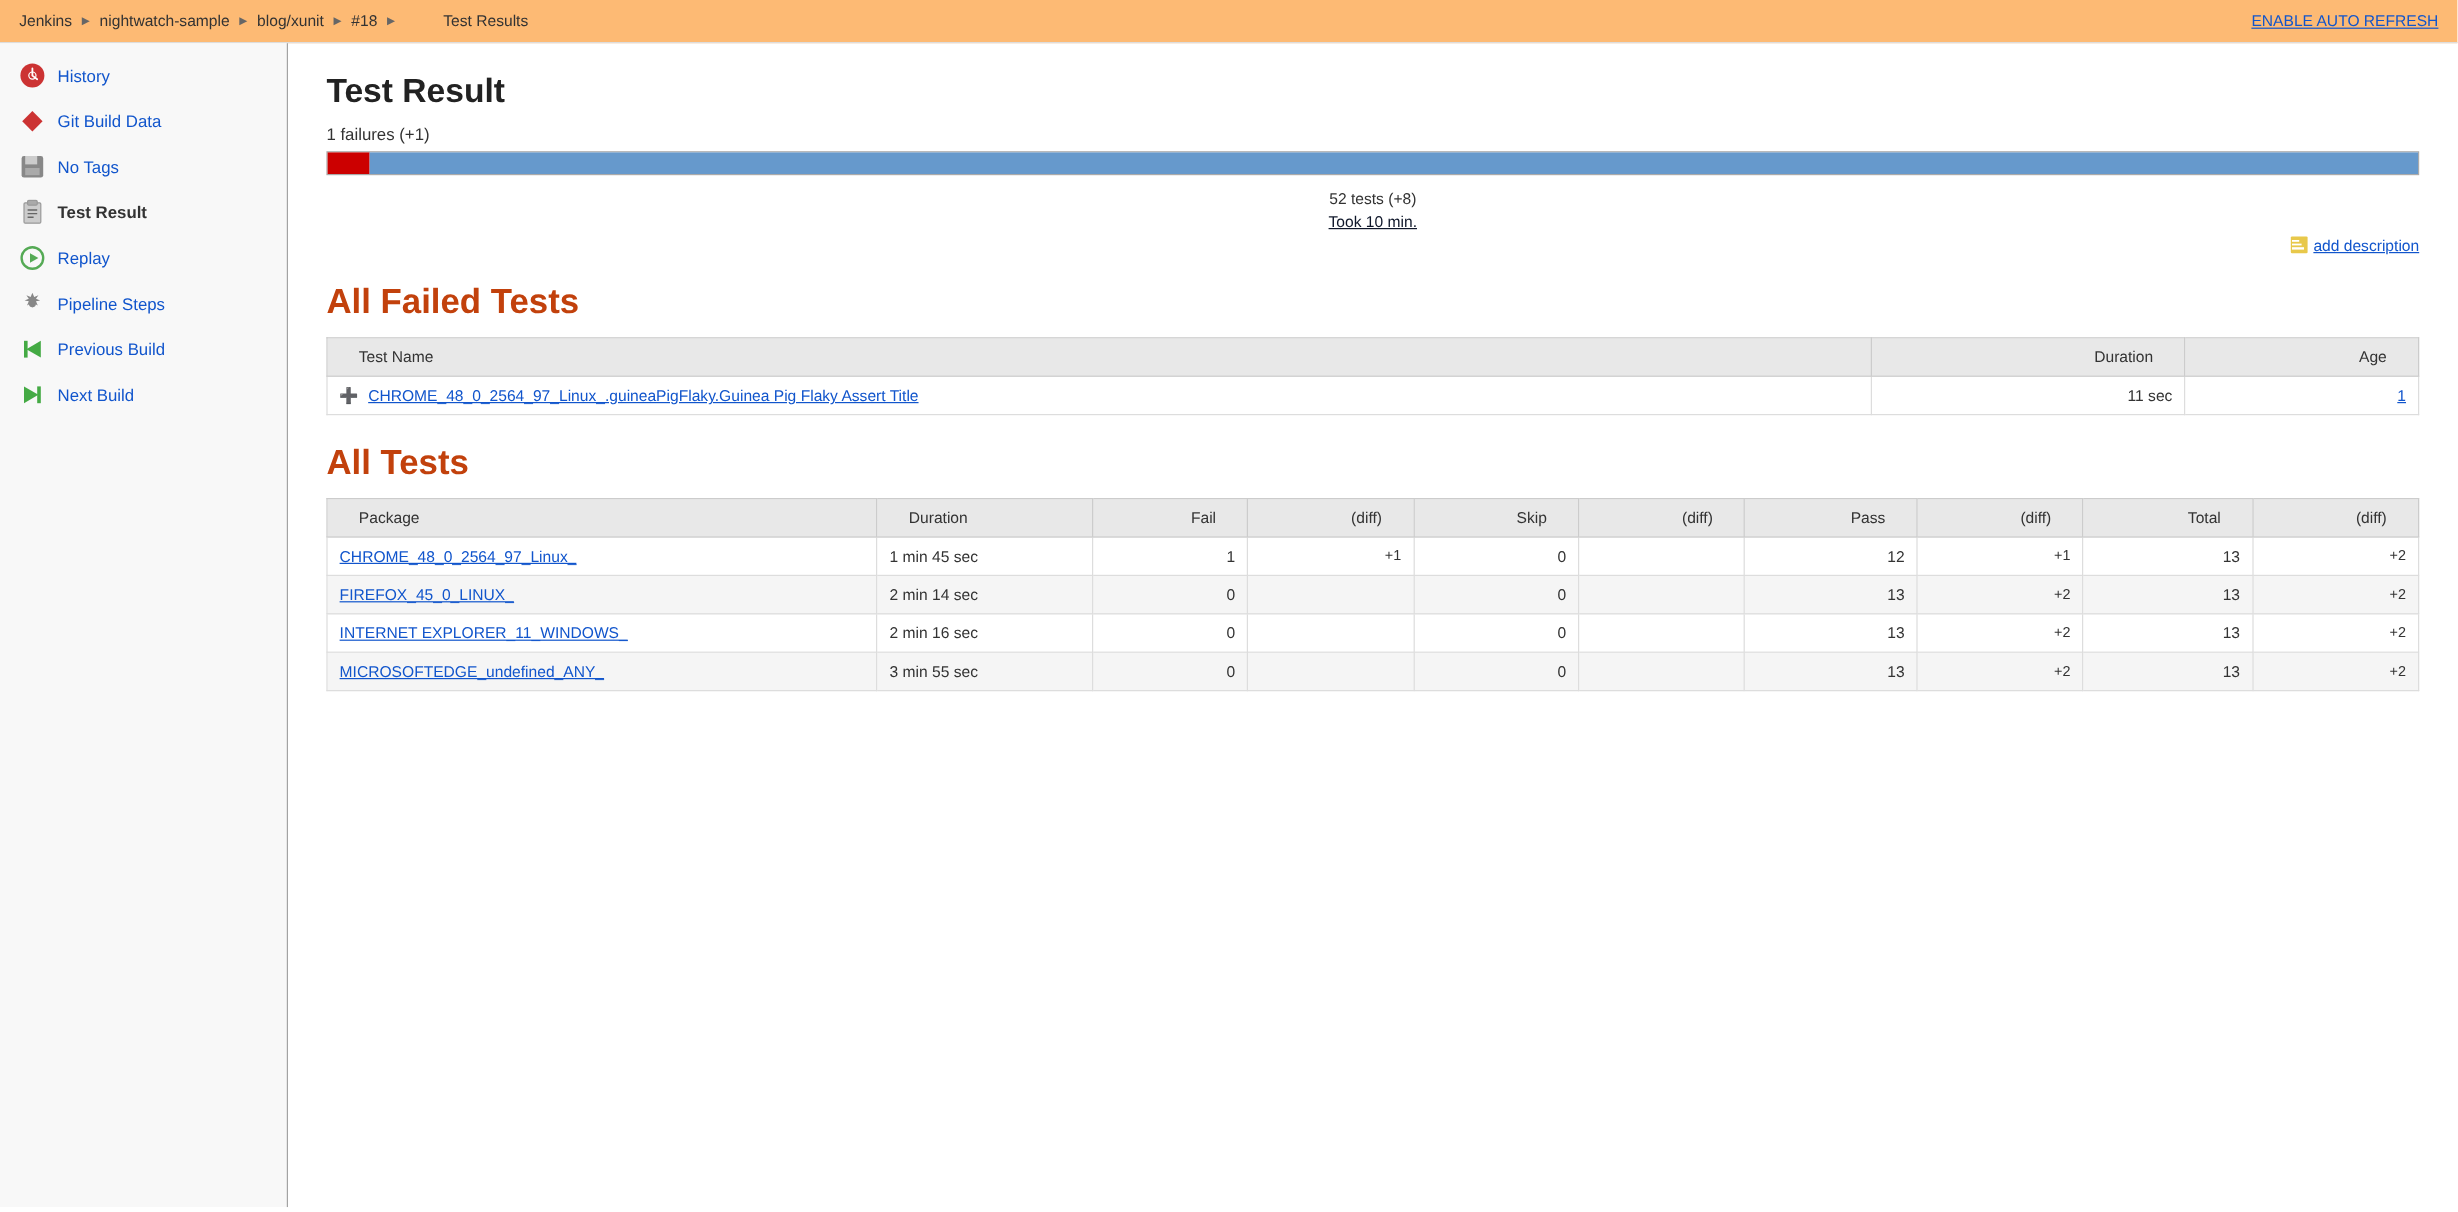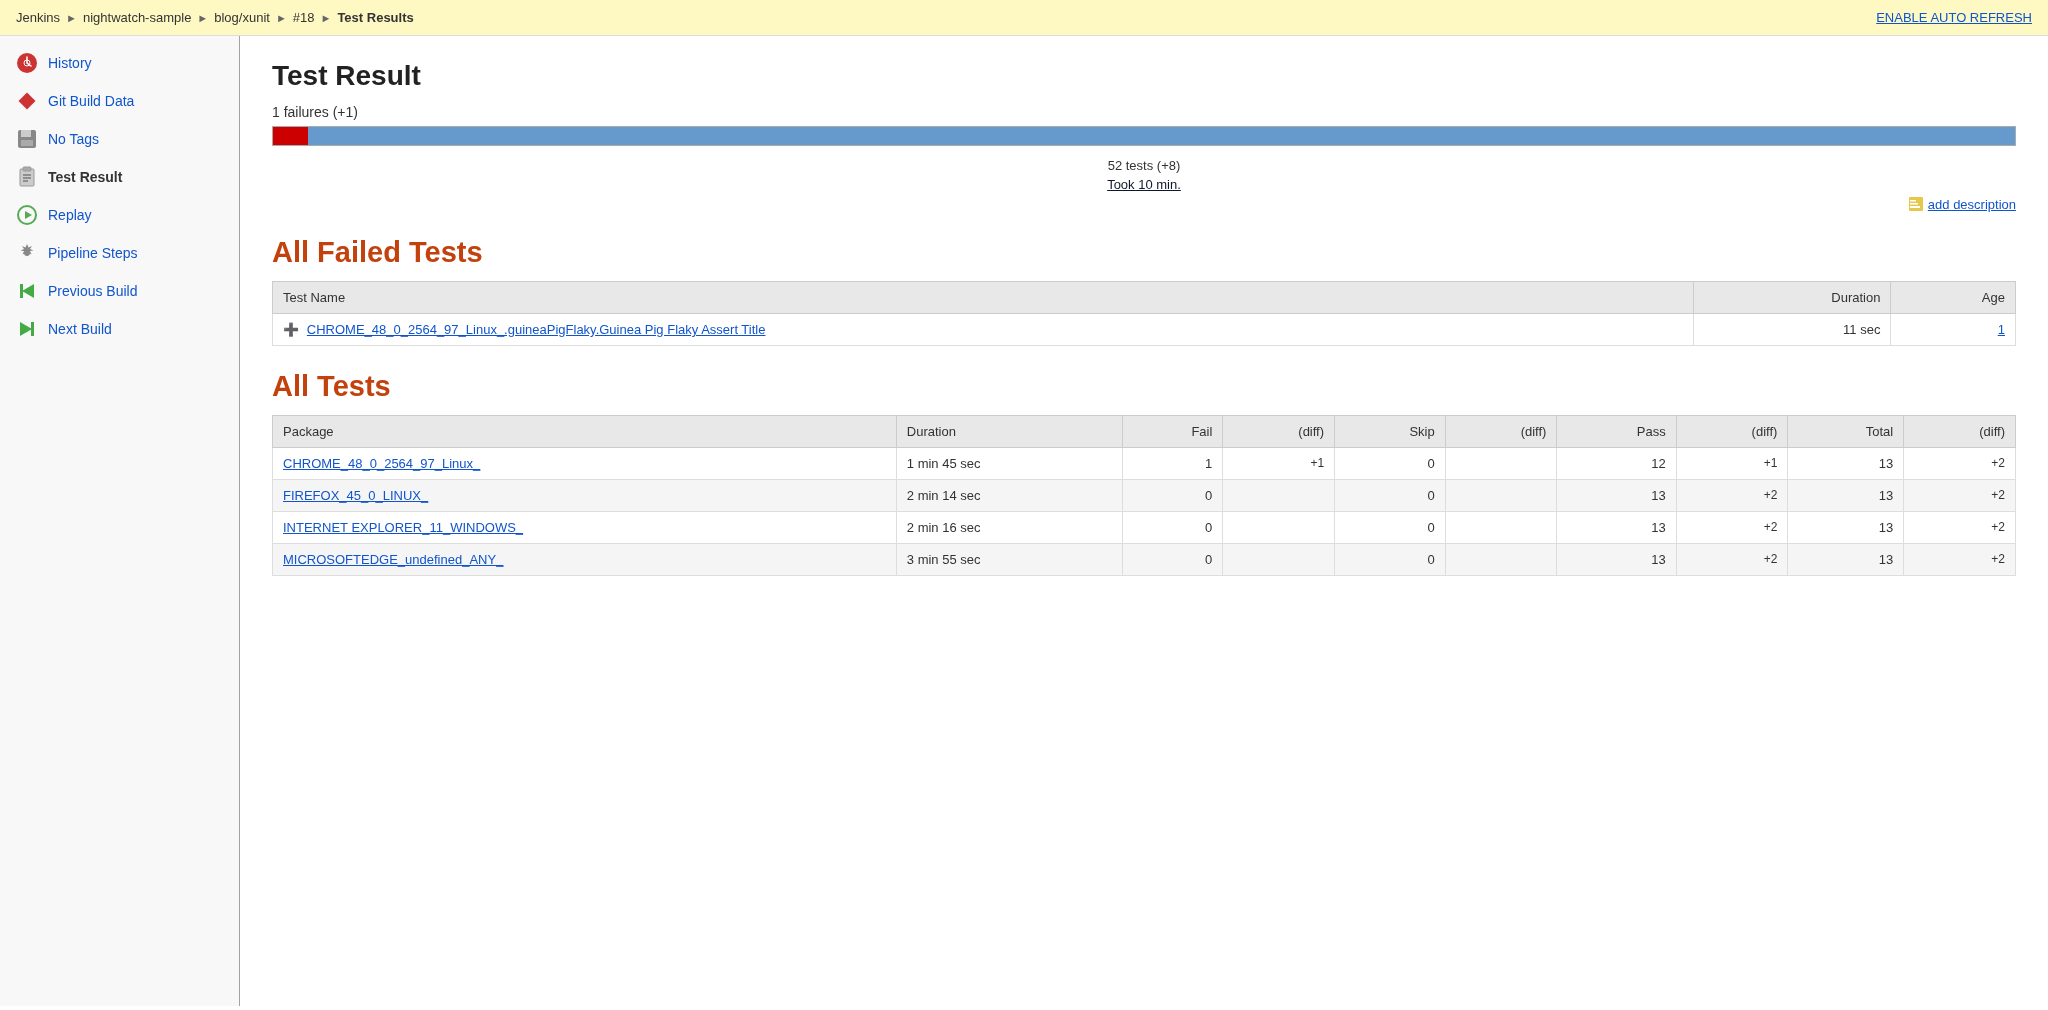--- a/index.html
+++ b/index.html
@@ -4,26 +4,26 @@
   <style>
     * { box-sizing: border-box; margin: 0; padding: 0; }
     body { font-family: Arial, sans-serif; font-size: 13px; color: #333; background: #fff; }
 
     
     .breadcrumb {
       display: flex;
       align-items: center;
       padding: 10px 16px;
       border-bottom: 1px solid #ddd;
-      background: #fef9c3;
+      background: #fdba74;
       font-size: 13px;
     }
     .breadcrumb a { color: #333; text-decoration: none; }
     .breadcrumb .sep { margin: 0 6px; color: #666; font-size: 11px; }
-    .breadcrumb .current { font-weight: bold; }
+    .breadcrumb .current { font-weight: normal; margin-left: 32px; }
     .breadcrumb .auto-refresh {
       margin-left: auto;
       color: #15c;
       text-decoration: underline;
       font-size: 13px;
       cursor: pointer;
     }
 
     
     .layout { display: flex; min-height: calc(100vh - 40px); }
@@ -72,21 +72,21 @@
     .stats-row a { color: #0f172a; text-decoration: underline; cursor: pointer; }
 
     .add-description { display: flex; justify-content: flex-end; align-items: center; gap: 4px; margin-bottom: 24px; font-size: 13px; }
     .add-description a { color: #15c; text-decoration: underline; cursor: pointer; }
 
     h2.section-title { font-size: 29px; font-weight: bold; margin-bottom: 12px; color: #c2410c; }
 
     
     table { width: 100%; border-collapse: collapse; margin-bottom: 24px; font-size: 13px; }
     table thead tr { background: #e8e8e8; }
-    table th { padding: 8px 10px; text-align: left; font-weight: normal; border: 1px solid #ccc; }
+    table th { padding: 8px 26px; text-align: left; font-weight: normal; border: 1px solid #ccc; }
     table th.right, table td.right { text-align: right; }
     table td { padding: 8px 10px; border: 1px solid #ddd; vertical-align: top; }
     table tbody tr:nth-child(even) { background: #f5f5f5; }
     table a { color: #15c; text-decoration: underline; }
 
     .diff { color: #666; font-size: 12px; }
     .diff-pos { color: #333; }
     .icon-git-wrap {
       width: 22px; height: 22px;
       display: flex; align-items: center; justify-content: center;

